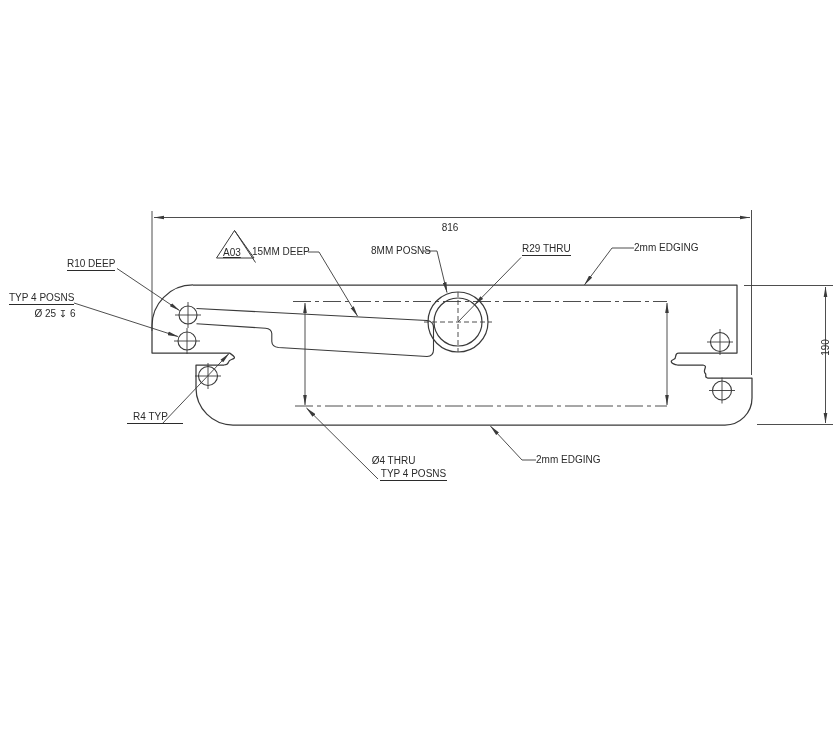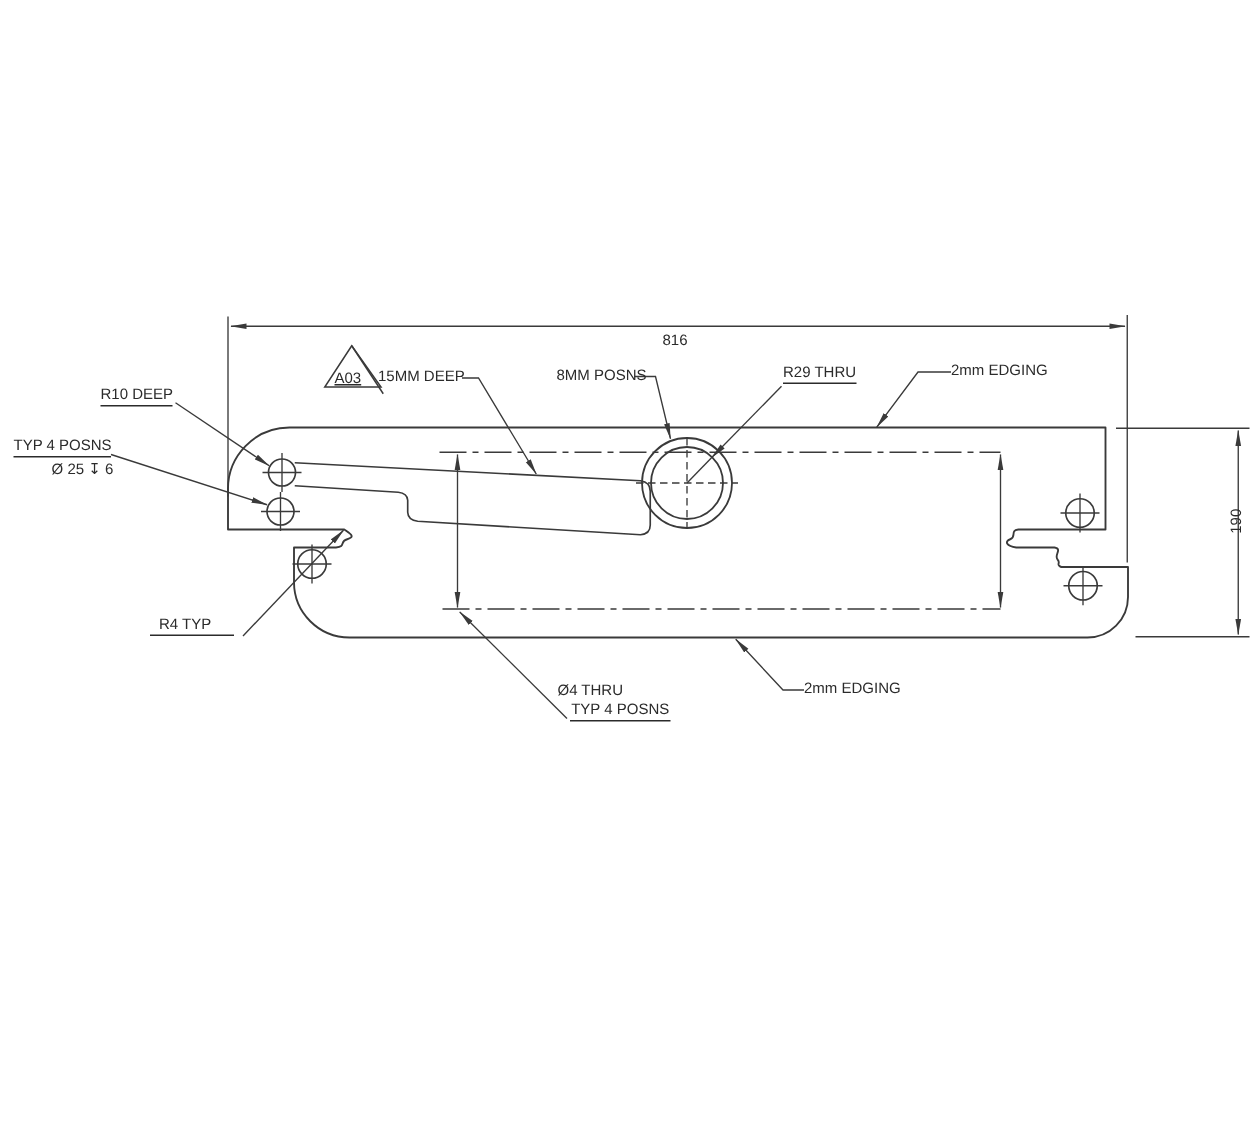--- a/index.html
+++ b/index.html
@@ -113,21 +113,21 @@
 
   <div class="lbl center" style="left:433px;top:222px;width:34px;">816</div>
 
   <div class="lbl center rot" style="left:808px;top:342px;width:34px;">190</div>
 
   <div class="lbl u" style="left:67px;top:258px;">R10 DEEP</div>
 
   <div class="lbl center" style="left:24px;top:280px;width:62px;margin-top:28px;">Ø 25 ↧ 6</div>
   <div class="lbl u" style="left:9px;top:292px;">TYP 4 POSNS</div>
 
-  <div class="lbl u" style="left:100px;top:411px;width:50px;padding-left:6px;">R4 TYP</div>
+  <div class="lbl u" style="left:127px;top:411px;width:50px;padding-left:6px;">R4 TYP</div>
 
   <div class="lbl" style="left:223px;top:247px;text-decoration:underline;">A03</div>
 
   <div class="lbl" style="left:252px;top:246px;text-align:center;">15MM DEEP</div>
 
   <div class="lbl" style="left:371px;top:245px;">8MM POSNS</div>
 
   <div class="lbl u" style="left:522px;top:243px;">R29 THRU</div>
 
   <div class="lbl" style="left:634px;top:242px;">2mm EDGING</div>

